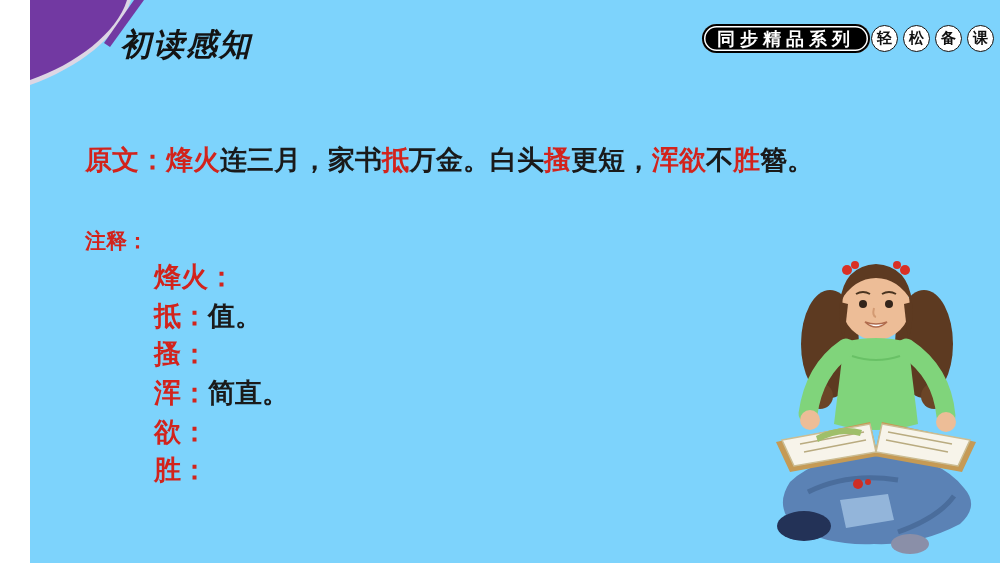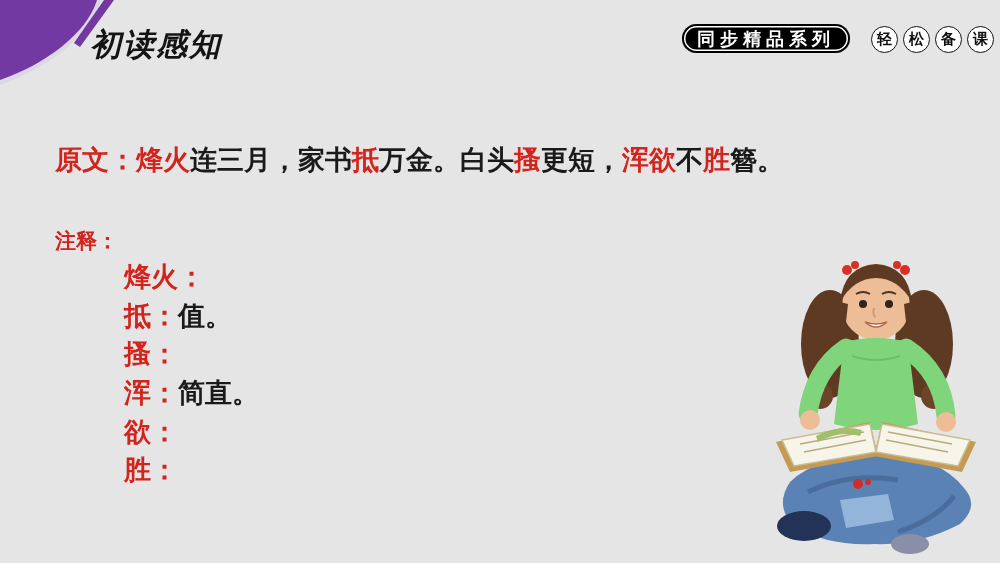--- a/index.html
+++ b/index.html
@@ -1,34 +1,34 @@
 <!DOCTYPE html>
 <html style="--purple: #7239A2; --red: #D2231C; --text: #1A1A1A; --badge_bg: #000000;"><head>
 <meta charset="utf-8">
 <style>
   html,body { margin:0; padding:0; }
   body {
     width:1000px; height:563px; position:relative; overflow:hidden;
     background:#ffffff;
     font-family:"Liberation Sans","DejaVu Sans",sans-serif;
   }
-  .slide { position:absolute; inset:0; background:#e5e5e5; }
+  .slide { position:absolute; inset:0; background:#7dd3fc;margin-left:30px; }
 
   
   .corner-svg { position:absolute; top:0; left:0; display:block; }
   .fill-purple { fill:var(--purple,#7239A2); }
   .fill-shadow { fill:#ddd6e4; }
 
   .page-title {
     position:absolute; left:90px; top:24px;
     font-size:31px; font-weight:800; font-style:italic;
     color:#141414; letter-spacing:2px; white-space:nowrap;
   }
 
-  .badge { position:absolute; top:24px; right:6px; display:flex; align-items:flex-end; gap:21px; }
+  .badge { position:absolute; top:24px; right:6px; display:flex; align-items:center; gap:1px; }
   .badge-pill {
     background:#000; color:#fff; height:29px; border-radius:16px;
     display:flex; align-items:center; padding:0 15px;
     font-family:"Liberation Serif","DejaVu Serif",serif;
     font-weight:700; font-size:18px; letter-spacing:5px; white-space:nowrap;
     box-shadow: inset 0 0 0 2px #000, inset 0 0 0 3.5px #fff;
   }
   .badge-circles { display:flex; gap:5px; }
   .badge-circle {
     width:25px; height:25px; border:1.6px solid #111; border-radius:50%;

